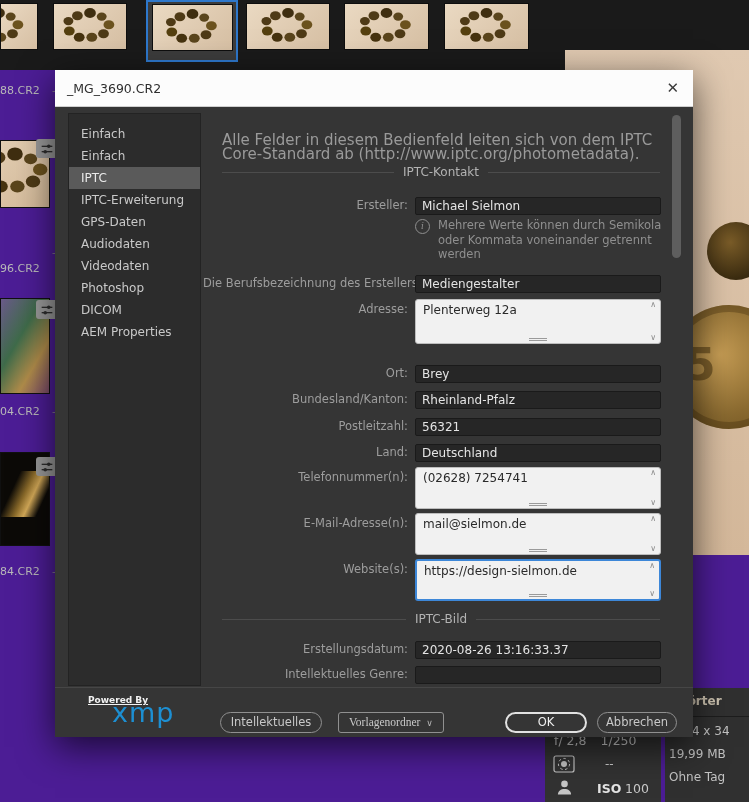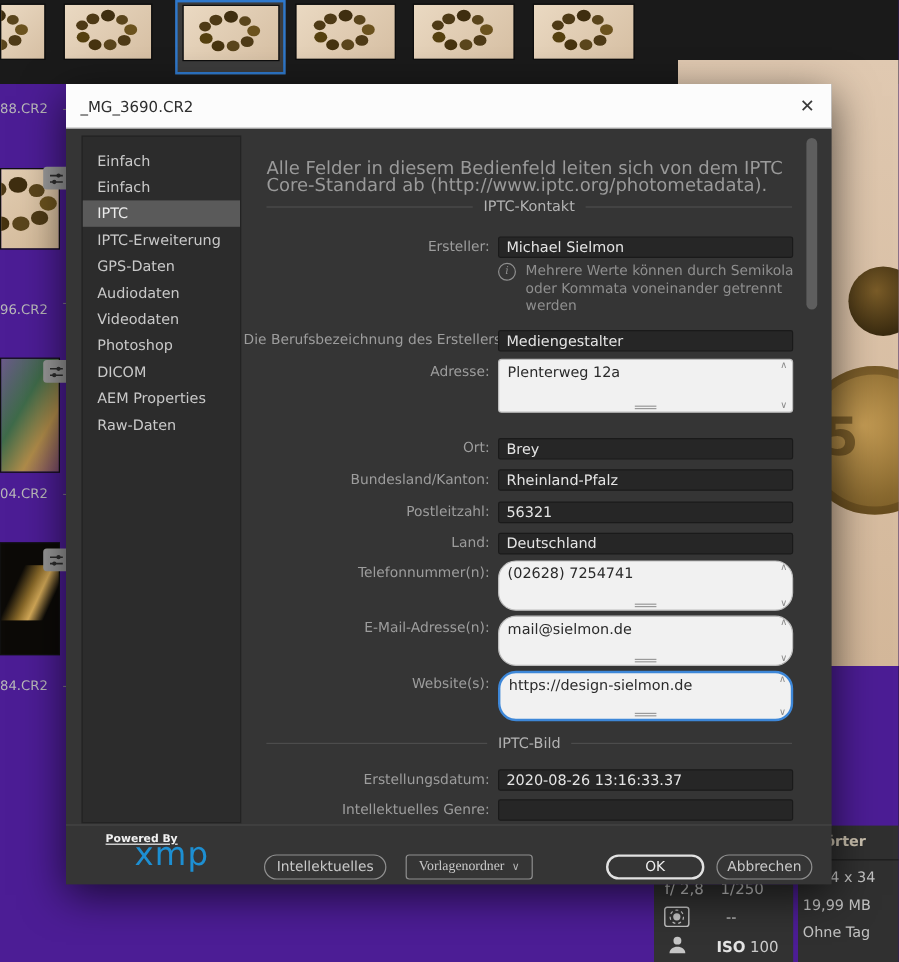--- a/index.html
+++ b/index.html
@@ -70,21 +70,21 @@
   .wbox{position:relative;width:246px;background:#f1f1f1;border:1px solid #bdbdbd;border-radius:3px;
         box-sizing:border-box;}
   .wbox textarea{width:100%;height:100%;background:transparent;border:none;resize:none;outline:none;
         font-size:12px;color:#2a2a2a;padding:3px 18px 3px 7px;box-sizing:border-box;
         font-family:"DejaVu Sans","Liberation Sans",sans-serif;}
   .wbox .up{position:absolute;right:4px;top:0;font-size:8px;color:#8a8a8a;}
   .wbox .down{position:absolute;right:4px;bottom:1px;font-size:8px;color:#8a8a8a;}
   .wbox .grip{position:absolute;left:50%;bottom:4px;width:18px;margin-left:-9px;height:0;
         border-top:1px solid #9a9a9a;box-shadow:0 2px 0 #9a9a9a;}
   .wbox.focused{border:2px solid #3d87d8;}
-  .h52{height:45px;} .h42{height:42px;border-radius:15px;}
+  .h52{height:45px;} .h42{height:42px;}
   .hint{position:absolute;left:360px;width:268px;display:flex;gap:8px;color:#8f8f8f;
         font-size:11.5px;line-height:14.5px;}
   .info-i{flex:0 0 13px;width:13px;height:13px;border:1px solid #8f8f8f;border-radius:50%;
         text-align:center;line-height:12px;font-size:9px;font-style:italic;
         font-family:"DejaVu Serif","Liberation Serif",serif;margin-top:1px;}
   .footer{position:absolute;left:0;top:617px;width:638px;height:50px;border-top:1px solid #464646;box-sizing:border-box;}
   .powered{position:absolute;left:33px;top:7px;color:#f2f2f2;font-size:9px;font-weight:bold;text-decoration:underline;}
   .xmplogo{position:absolute;left:12px;top:12px;color:#1d8fd2;font-size:27px;font-weight:normal;
            letter-spacing:1px;line-height:26px;margin-left:45px;}
   .btn{position:absolute;top:24px;height:21px;border:1px solid #909090;border-radius:11px;
@@ -159,21 +159,21 @@
   <div class="side-thumb st-coins" style="top:140px;height:66px">
     <svg class="coins" style="width:96px;height:62px;margin-left:-34px">
         <use href="#coinring"></use>
       </svg>
   </div>
   <div class="badge" style="left:36px;top:139px">
     <svg width="18" height="16">
         <use href="#sliders"></use>
       </svg>
   </div>
-  <span class="file-label" style="left:0;top:252px">96.CR2</span>
+  <span class="file-label" style="left:0;top:262px">96.CR2</span>
   <span class="tickmark" style="left:52px;top:246px">–</span>
   <div class="side-thumb st-money" style="top:298px;height:94px"></div>
   <div class="badge" style="left:36px;top:300px">
     <svg width="18" height="16">
         <use href="#sliders"></use>
       </svg>
   </div>
   <span class="file-label" style="left:0;top:405px">04.CR2</span>
   <span class="tickmark" style="left:52px;top:405px">–</span>
   <div class="side-thumb st-gold" style="top:452px;height:92px">
@@ -235,21 +235,20 @@
       <div class="nav-item">Einfach</div>
       <div class="nav-item">Einfach</div>
       <div class="nav-item selected">IPTC</div>
       <div class="nav-item">IPTC-Erweiterung</div>
       <div class="nav-item">GPS-Daten</div>
       <div class="nav-item">Audiodaten</div>
       <div class="nav-item">Videodaten</div>
       <div class="nav-item">Photoshop</div>
       <div class="nav-item">DICOM</div>
       <div class="nav-item">AEM Properties</div>
-      <div class="nav-item">Raw-Daten</div>
     </div>
 
     <div class="content">
       <p class="desc">Alle Felder in diesem Bedienfeld leiten sich von dem IPTC Core-Standard ab (http://www.iptc.org/photometadata).</p>
 
       <div class="sect" style="top:65px">
         <span class="line"></span>
           <span>IPTC-Kontakt</span>
           <span class="line"></span>
       </div>

